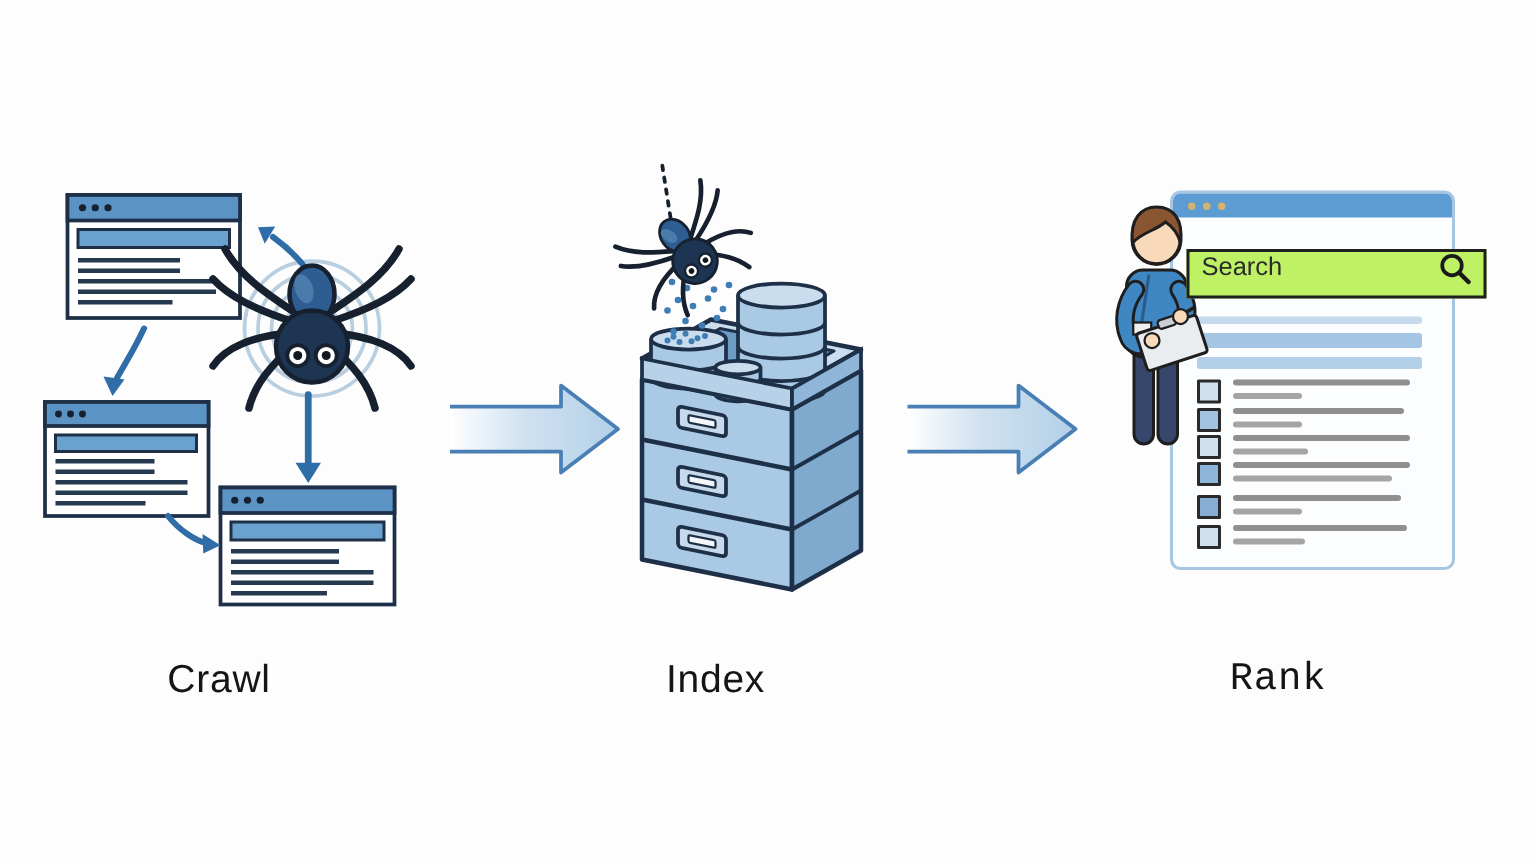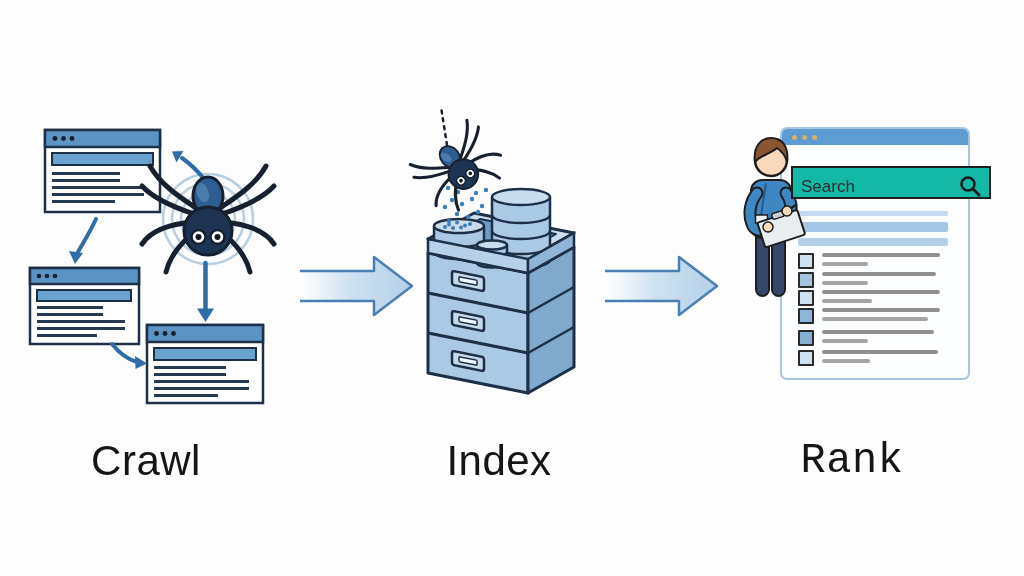--- a/index.html
+++ b/index.html
@@ -27,30 +27,30 @@
     position:absolute;left:0;top:0;width:12px;height:12px;
     border:2px solid #2a2a2a;border-radius:1px;
   }
   .cb.light{background:#cfe0ef;} .cb.mid{background:#a3c3e1;}
   .cb.dark{background:#8db4d9;} .cb.darker{background:#86add4;}
   .result-item .ln{position:absolute;left:24px;height:4px;border-radius:2px;background:#8f8f8f;}
   .result-item .ln.l2{top:9px;background:#a5a5a5;}
   .result-item .ln.l1{top:0px;}
   .search-box{
     position:absolute;left:791px;top:166px;width:200px;height:33px;
-    background:#14b8a6;border:2.5px solid #1f1f1f;z-index:4;
-    display:flex;align-items:flex-end;justify-content:space-between;
+    background:#bef264;border:2.5px solid #1f1f1f;z-index:4;
+    display:flex;align-items:flex-start;justify-content:space-between;
     padding:0 8px;box-sizing:border-box;
   }
   .search-text{font-size:17px;color:#2b2b2b;}
   .stage-label{
     position:absolute;top:437px;transform:translateX(-50%);
-    font-size:42px;color:#151515;z-index:4;letter-spacing:0.5px;
-  }
-  .label-crawl{left:146px;} .label-index{left:499px;} .label-rank{left:852px;font-family:Liberation Mono, monospace;}
+    font-size:26px;color:#151515;z-index:4;letter-spacing:0.5px;
+  }
+  .label-crawl{left:146px;} .label-index{left:477px;} .label-rank{left:852px;font-family:Liberation Mono, monospace;}
 </style>
 </head>
 <body>
 
 <div class="rank-browser">
   <div class="rank-titlebar">
     <span class="tb-dot"></span>
     <span class="tb-dot"></span>
     <span class="tb-dot"></span>
   </div>

